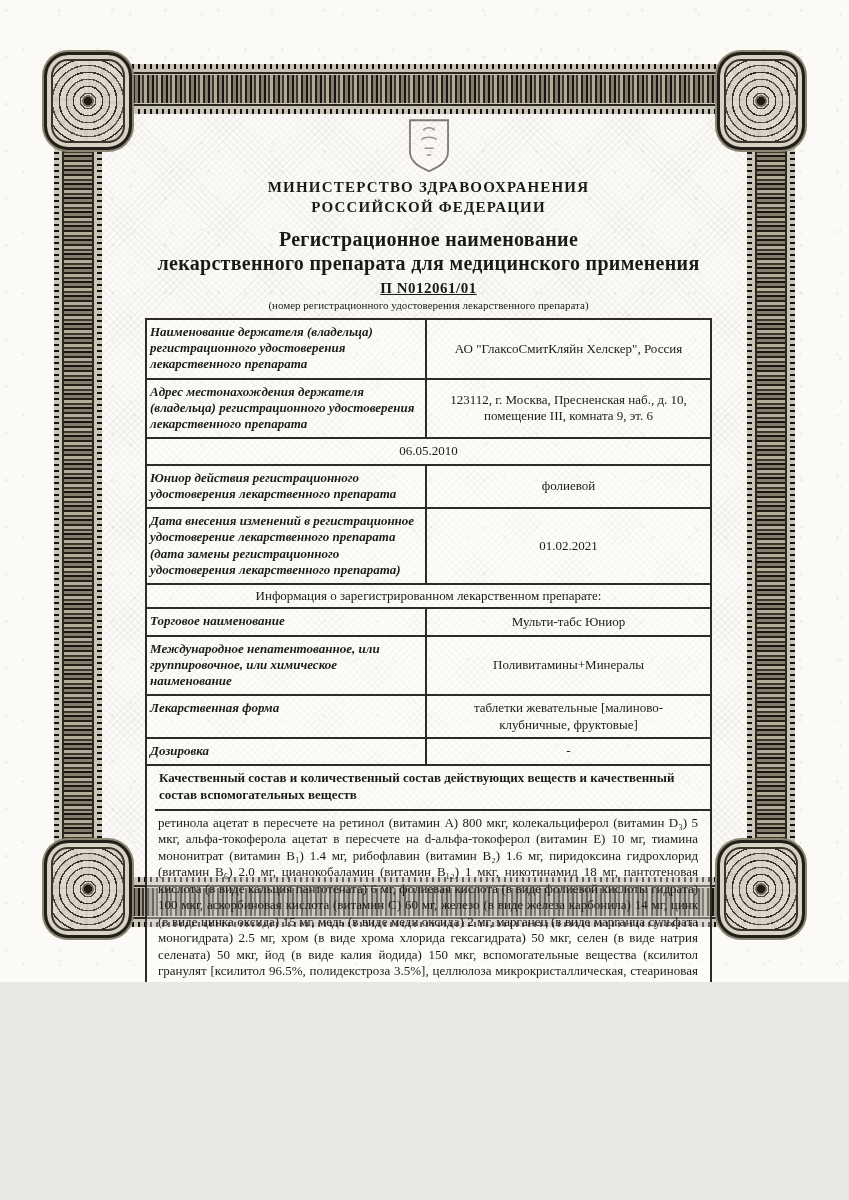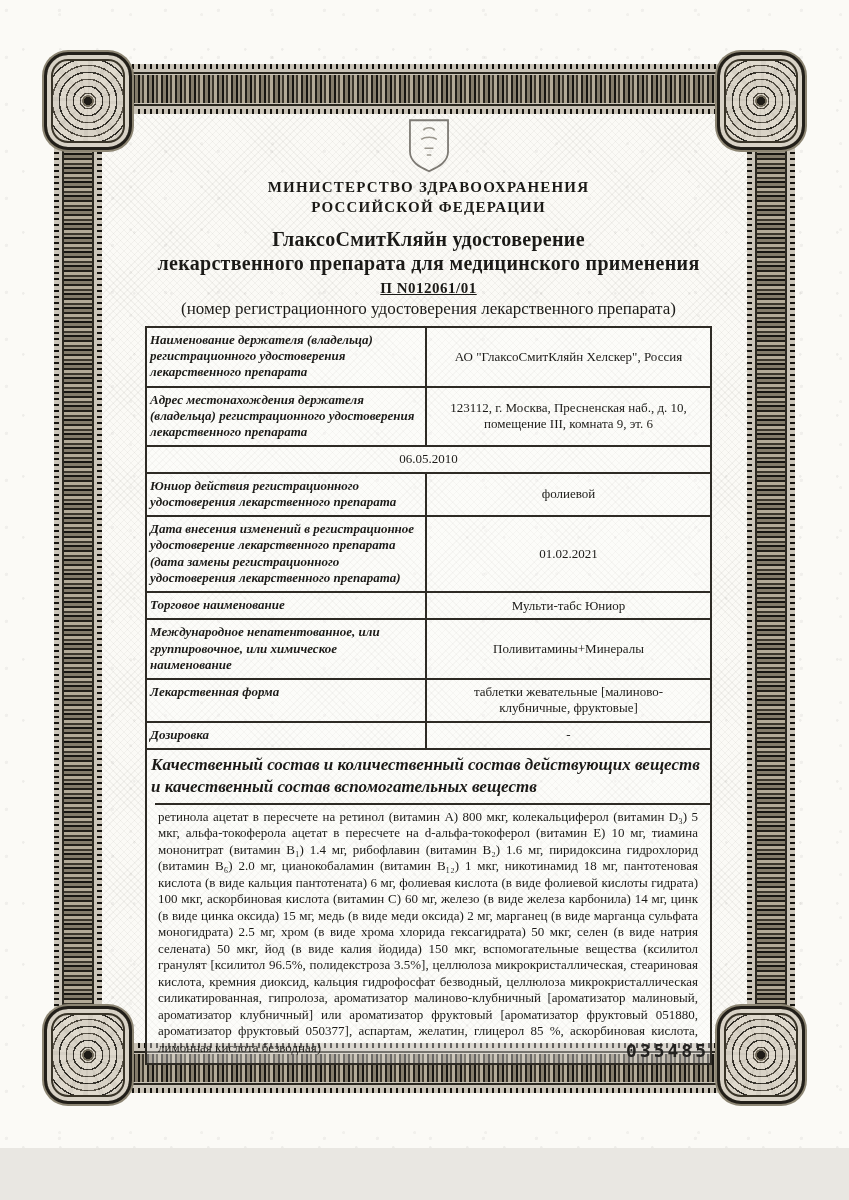--- a/index.html
+++ b/index.html
@@ -1,20 +1,20 @@
 <!DOCTYPE html>
 <html><head>
 <meta charset="utf-8">
 <style>
   * { margin:0; padding:0; box-sizing:border-box; }
   html,body { background:#e9e7e2; }
   body { font-family:"Liberation Serif","DejaVu Serif",serif; }
 
   .sheet {
-    position:relative; width:849px; height:1148px; margin:0 auto;
+    position:relative; width:849px; height:982px; margin:0 auto;
     background-color:#fbfaf6; color:#1b1a17; overflow:hidden;
     background-image:
       radial-gradient(circle at 12% 22%, rgba(70,66,58,.06) 0 1.4px, transparent 2px),
       radial-gradient(circle at 63% 81%, rgba(70,66,58,.07) 0 1px, transparent 1.6px),
       radial-gradient(circle at 84% 34%, rgba(70,66,58,.05) 0 1.2px, transparent 1.8px);
     background-size: 53px 47px, 37px 61px, 71px 43px;
   }
 
   
   .band { position:absolute; z-index:1; }
@@ -77,30 +77,30 @@
   }
 
   
   .content { position:absolute; left:145px; top:118px; width:567px; z-index:3; }
 
   .emblem { display:block; margin:0 auto 4px; opacity:.75; }
 
   .ministry { text-align:center; font-weight:bold; font-size:15px; line-height:1.3; letter-spacing:1.2px; }
   .doc-title { text-align:center; font-weight:bold; font-size:20px; line-height:1.22; margin-top:10px; letter-spacing:.3px; }
   .reg-num { text-align:center; font-weight:bold; font-size:15px; margin-top:4px; text-decoration:underline; letter-spacing:.5px; }
-  .reg-caption { text-align:center; font-size:17px; margin-top:2px; }
+  .reg-caption { text-align:center; font-size:11px; margin-top:2px; }
 
   .cert-table { margin-top:7px; border:2px solid #2e2b25; background:rgba(255,255,255,.35); }
   .trow { display:flex; border-top:2px solid #2e2b25; }
   .trow:first-child { border-top:none; }
   .tcell { font-size:13px; line-height:1.25; }
   .tcell.label { width:280px; padding:4px 8px 5px 3px; font-weight:bold; border-right:2px solid #2e2b25;font-style:italic; }
   .tcell.value { flex:1; display:flex; align-items:center; justify-content:center; text-align:center; padding:4px 12px; }
   .section-row { border-top:2px solid #2e2b25; padding:3px 8px; text-align:center; font-size:13px; line-height:1.25; }
-  .comp-heading { border-top:2px solid #2e2b25; padding:4px 8px 5px 4px; font-weight:bold; font-size:17px; line-height:1.3;font-style:italic; }
+  .comp-heading { border-top:2px solid #2e2b25; padding:4px 8px 5px 12px; font-weight:bold; font-size:13px; line-height:1.3; }
   .comp-body { border-top:2px solid #2e2b25; padding:4px 12px 7px 3px; font-size:13px; line-height:1.27; text-align:justify;margin-left:8px; }
 
   .serial {
     position:absolute; top:1040px; right:140px; z-index:3;
     font-family:"DejaVu Sans Mono","Liberation Mono",monospace;
     font-size:18px; font-weight:bold; letter-spacing:3px; color:#232220;
   }
 </style>
 </head>
 <body>
@@ -120,21 +120,21 @@
   <div class="content">
 
     <svg class="emblem" width="46" height="56" viewBox="0 0 40 50">
       <path d="M3 2 h34 v28 c0 9 -8 13.5 -17 17.5 c-9 -4 -17 -8.5 -17 -17.5 Z" fill="none" stroke="#55514a" stroke-width="1.6"></path>
       <path d="M15 11 c2 -3 8 -3 10 0 M13 19 c3.5 -2.5 10.5 -2.5 14 0 M16 27 l8 0 M18 33 l4 0" fill="none" stroke="#7a756a" stroke-width="1.4"></path>
     </svg>
 
     <div class="ministry">МИНИСТЕРСТВО ЗДРАВООХРАНЕНИЯ</div>
     <div class="ministry">РОССИЙСКОЙ ФЕДЕРАЦИИ</div>
 
-    <div class="doc-title">ГлаксоСмитКляйн удостоверение</div>
+    <div class="doc-title">Регистрационное наименование</div>
     <div class="doc-title" style="margin-top:0;">лекарственного препарата для медицинского применения</div>
 
     <div class="reg-num">П N012061/01</div>
     <div class="reg-caption">(номер регистрационного удостоверения лекарственного препарата)</div>
 
     <div class="cert-table">
 
       <div class="trow">
         <div class="tcell label">Наименование держателя (владельца) регистрационного удостоверения лекарственного препарата</div>
         <div class="tcell value">АО "ГлаксоСмитКляйн Хелскер", Россия</div>
@@ -148,20 +148,21 @@
       </div>
       <div class="trow">
         <div class="tcell label">Юниор действия регистрационного удостоверения лекарственного препарата</div>
         <div class="tcell value">фолиевой</div>
       </div>
       <div class="trow">
         <div class="tcell label">Дата внесения изменений в регистрационное удостоверение лекарственного препарата (дата замены регистрационного удостоверения лекарственного препарата)</div>
         <div class="tcell value">01.02.2021</div>
       </div>
 
+      <div class="section-row">Информация о зарегистрированном лекарственном препарате:</div>
 
       <div class="trow">
         <div class="tcell label">Торговое наименование</div>
         <div class="tcell value">Мульти-табс Юниор</div>
       </div>
       <div class="trow">
         <div class="tcell label">Международное непатентованное, или группировочное, или химическое наименование</div>
         <div class="tcell value">Поливитамины+Минералы</div>
       </div>
       <div class="trow">

